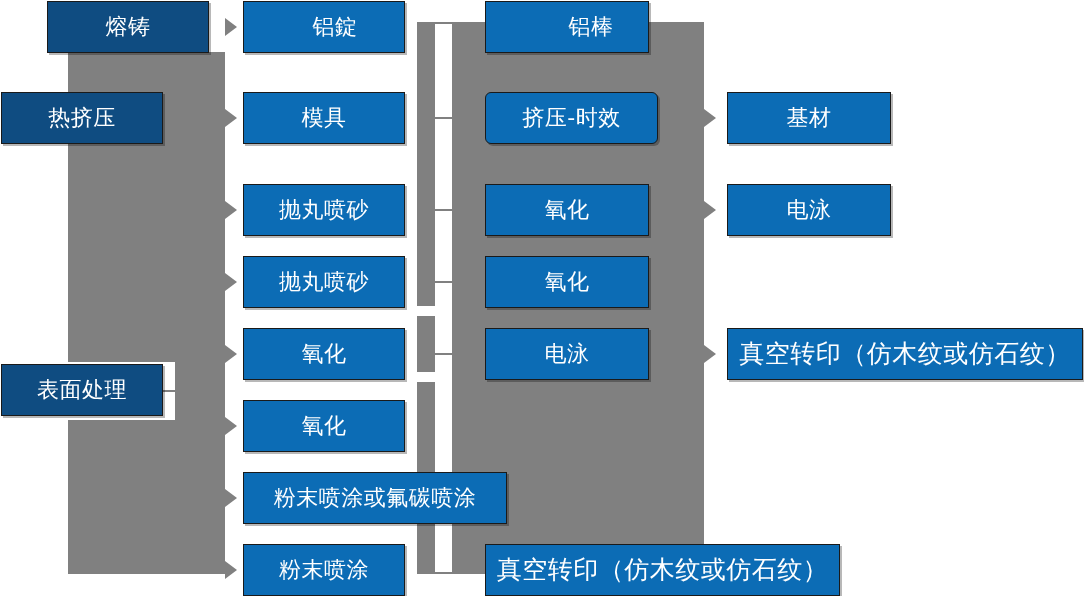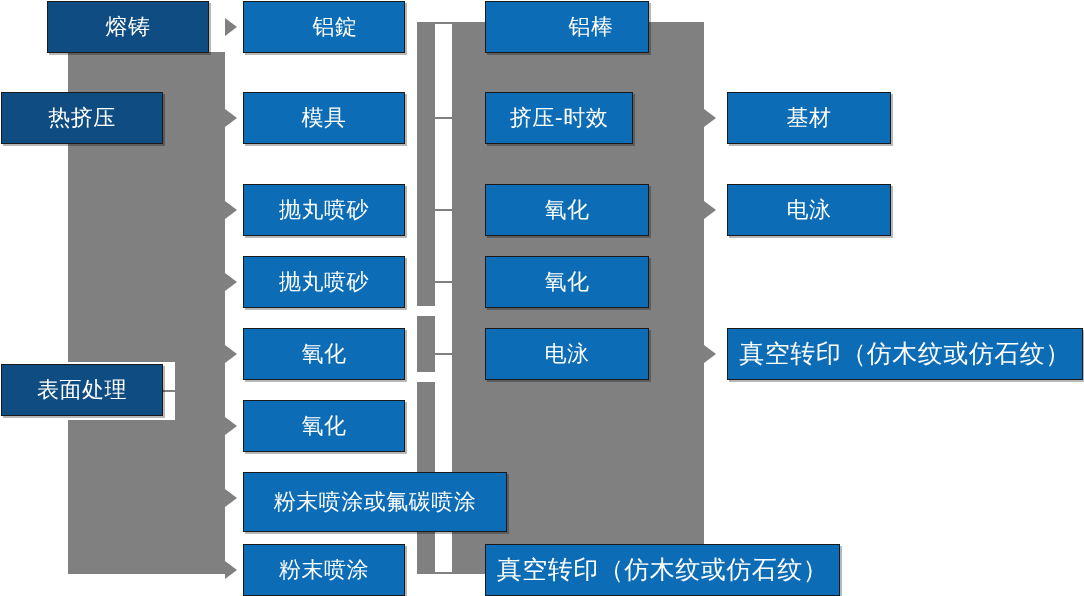--- a/index.html
+++ b/index.html
@@ -140,33 +140,33 @@
   </div>
 
   <div class="box light fs22" style="left:243px;top:328px;width:162px;height:52px;">
     <span class="lbl">氧化</span>
   </div>
 
   <div class="box light fs22" style="left:243px;top:400px;width:162px;height:52px;">
     <span class="lbl">氧化</span>
   </div>
 
-  <div class="box light fs22" style="left:243px;top:472px;width:264px;height:60px;">
+  <div class="box light fs22" style="left:243px;top:472px;width:264px;height:52px;">
     <span class="lbl">粉末喷涂或氟碳喷涂</span>
   </div>
 
   <div class="box light fs22" style="left:243px;top:544px;width:162px;height:52px;">
     <span class="lbl">粉末喷涂</span>
   </div>
 
   <div class="box light fs22" style="left:485px;top:1px;width:164px;height:52px;padding-left:48px;">
     <span class="lbl">铝棒</span>
   </div>
 
-  <div class="box light fs22" style="left:485px;top:92px;width:148px;height:52px;">
+  <div class="box light fs22" style="left:485px;top:92px;width:173px;height:52px;border-radius:6px;">
     <span class="lbl">挤压-时效</span>
   </div>
 
   <div class="box light fs22" style="left:485px;top:184px;width:164px;height:52px;">
     <span class="lbl">氧化</span>
   </div>
 
   <div class="box light fs22" style="left:485px;top:256px;width:164px;height:52px;">
     <span class="lbl">氧化</span>
   </div>

